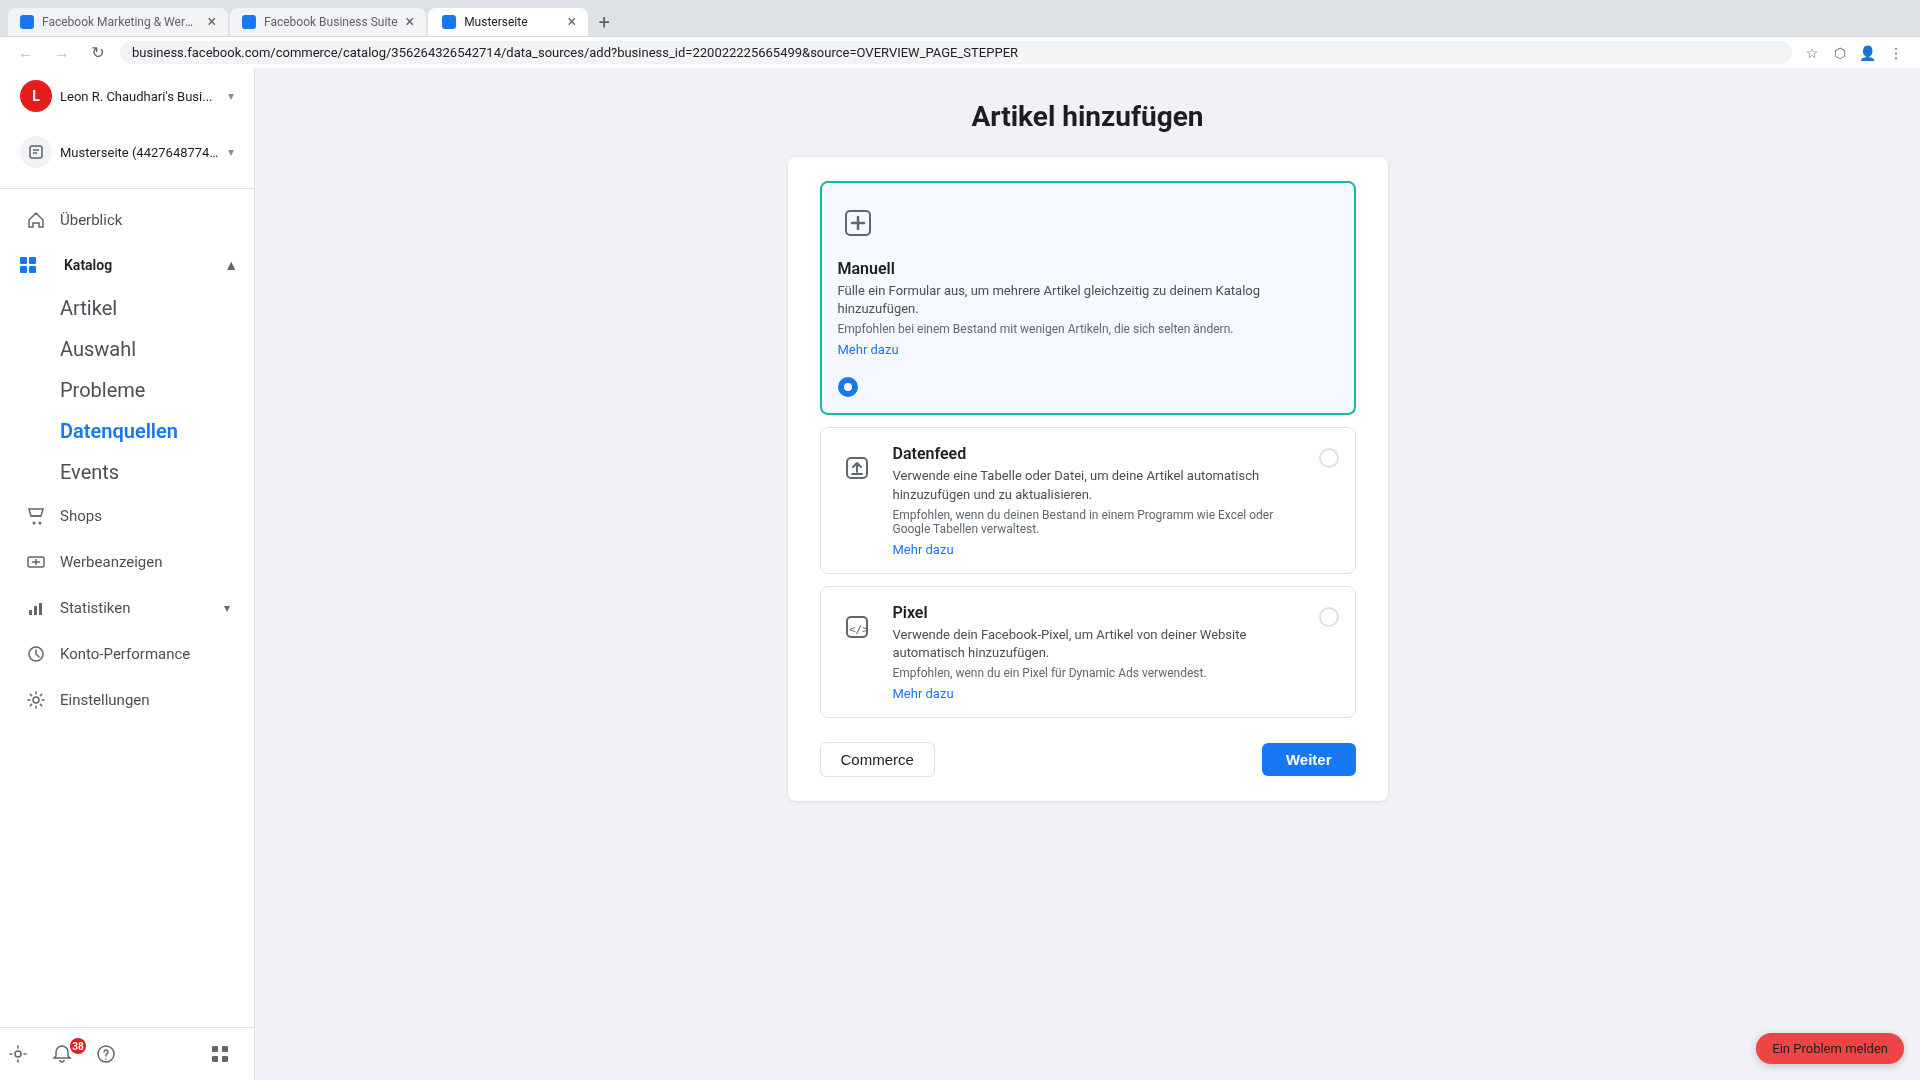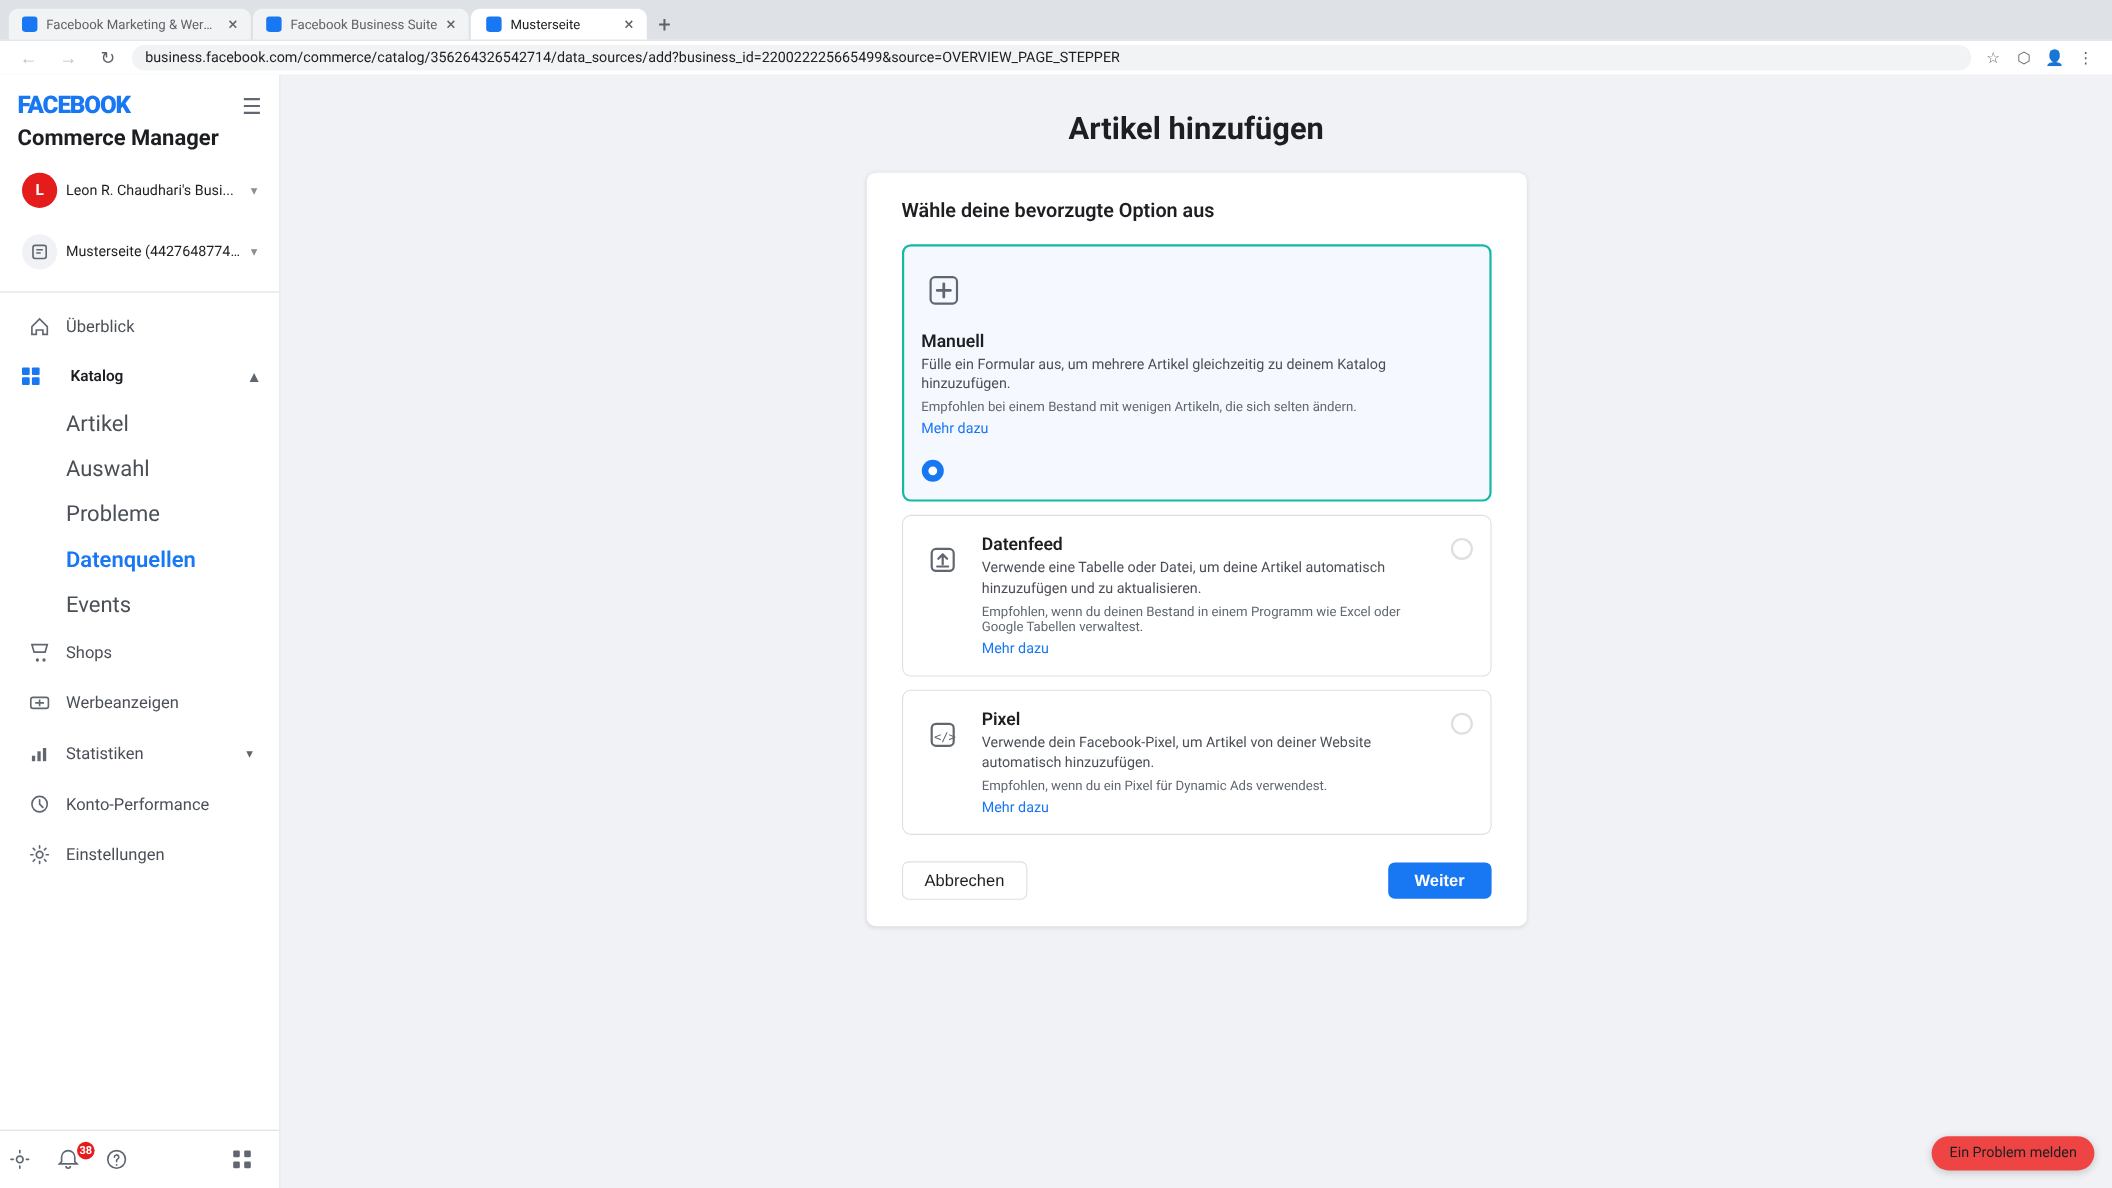--- a/index.html
+++ b/index.html
@@ -116,27 +116,20 @@
       <div class="nav-action">⬡</div>
       <div class="nav-action">👤</div>
       <div class="nav-action">⋮</div>
     </div>
   </div>
 </div>
 
 <div class="app">
 
   <div class="sidebar">
-    <div class="sidebar-header">
-      <div style="display:flex;align-items:center;justify-content:space-between;">
-        <div class="fb-logo">FACEBOOK</div>
-        <div style="font-size:20px;color:#606770;cursor:pointer;">☰</div>
-      </div>
-      <div class="sidebar-title">Commerce Manager</div>
-    </div>
 
     <div class="account-selector">
       <div class="account-avatar">L</div>
       <span class="account-name">Leon R. Chaudhari's Busi...</span>
       <span class="account-chevron">▾</span>
     </div>
 
     <div class="account-selector">
       <div class="account-page-icon">
         <svg width="16" height="16" viewBox="0 0 16 16" fill="#606770">
@@ -273,21 +266,20 @@
             <rect x="12" y="12" width="6" height="6" rx="1" fill="#606770"></rect>
           </svg>
       </div>
     </div>
   </div>
 
   <div class="main-content">
     <h1 class="page-title">Artikel hinzufügen</h1>
 
     <div class="card">
-      <div class="card-subtitle">Wähle deine bevorzugte Option aus</div>
 
       <div class="option-card selected">
         <div class="option-icon">
           <svg width="28" height="28" viewBox="0 0 28 28" fill="none">
               <rect x="2" y="2" width="24" height="24" rx="4" stroke="#606770" stroke-width="2" fill="none"></rect>
               <path d="M14 8v12M8 14h12" stroke="#606770" stroke-width="2.5" stroke-linecap="round"></path>
             </svg>
         </div>
         <div class="option-content">
           <div class="option-title">Manuell</div>
@@ -325,20 +317,20 @@
         <div class="option-content">
           <div class="option-title">Pixel</div>
           <div class="option-desc">Verwende dein Facebook-Pixel, um Artikel von deiner Website automatisch hinzuzufügen.</div>
           <div class="option-recommend">Empfohlen, wenn du ein Pixel für Dynamic Ads verwendest.</div>
           <span class="option-more">Mehr dazu</span>
         </div>
         <div class="option-radio"></div>
       </div>
 
       <div class="card-actions">
-        <button class="btn-cancel">Abbrechen</button>
+        <button class="btn-cancel">Commerce</button>
         <button class="btn-primary">Weiter</button>
       </div>
     </div>
   </div>
 </div>
 
 <div class="report-problem">Ein Problem melden</div>
 
 </body></html>

